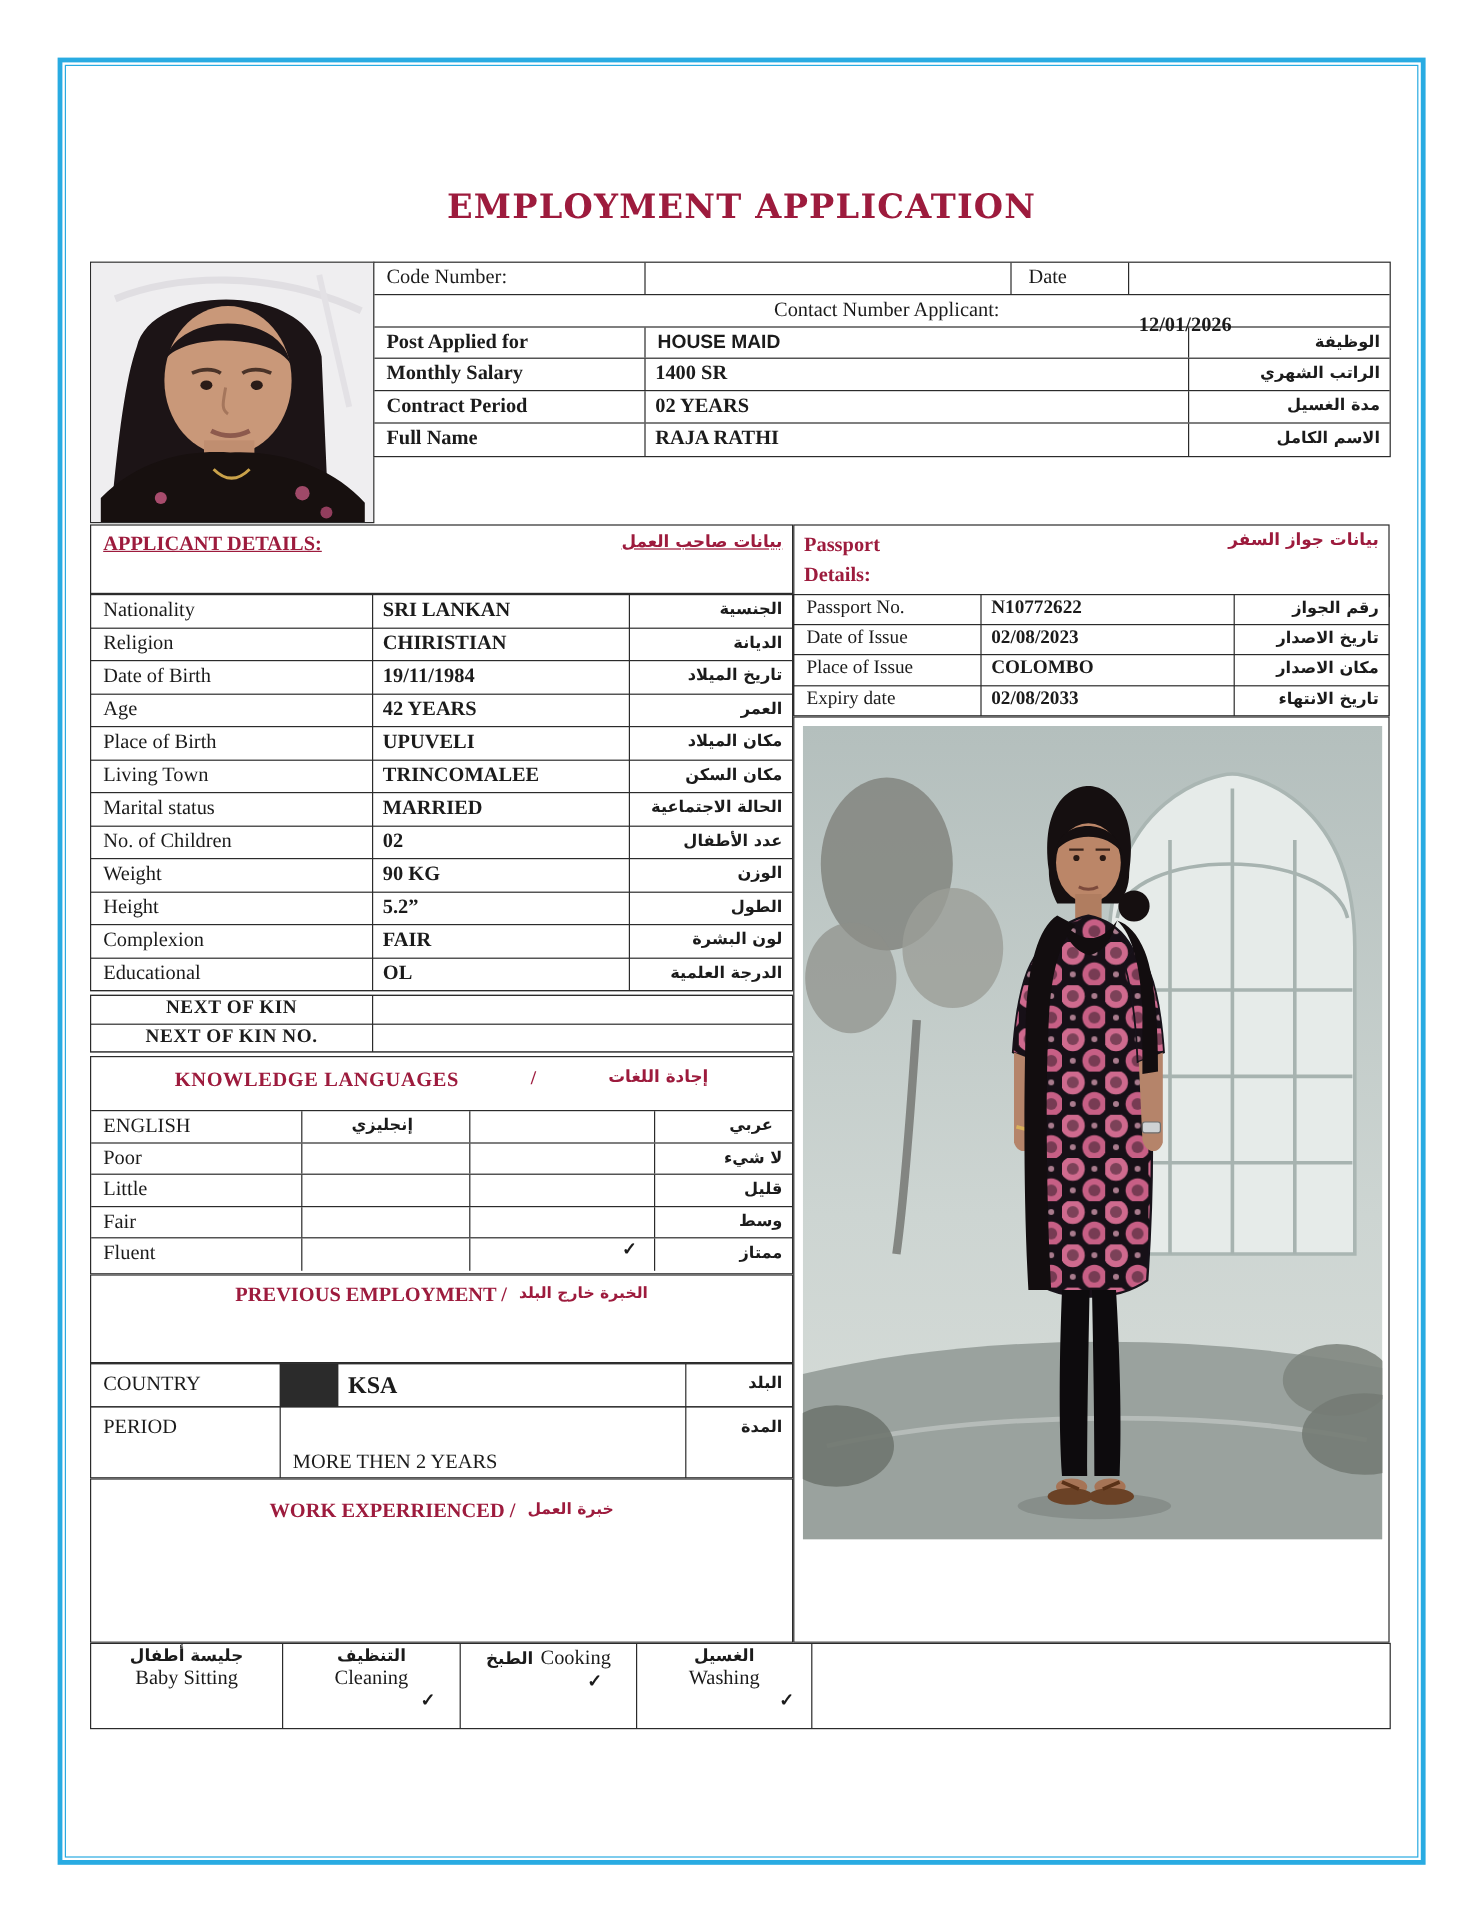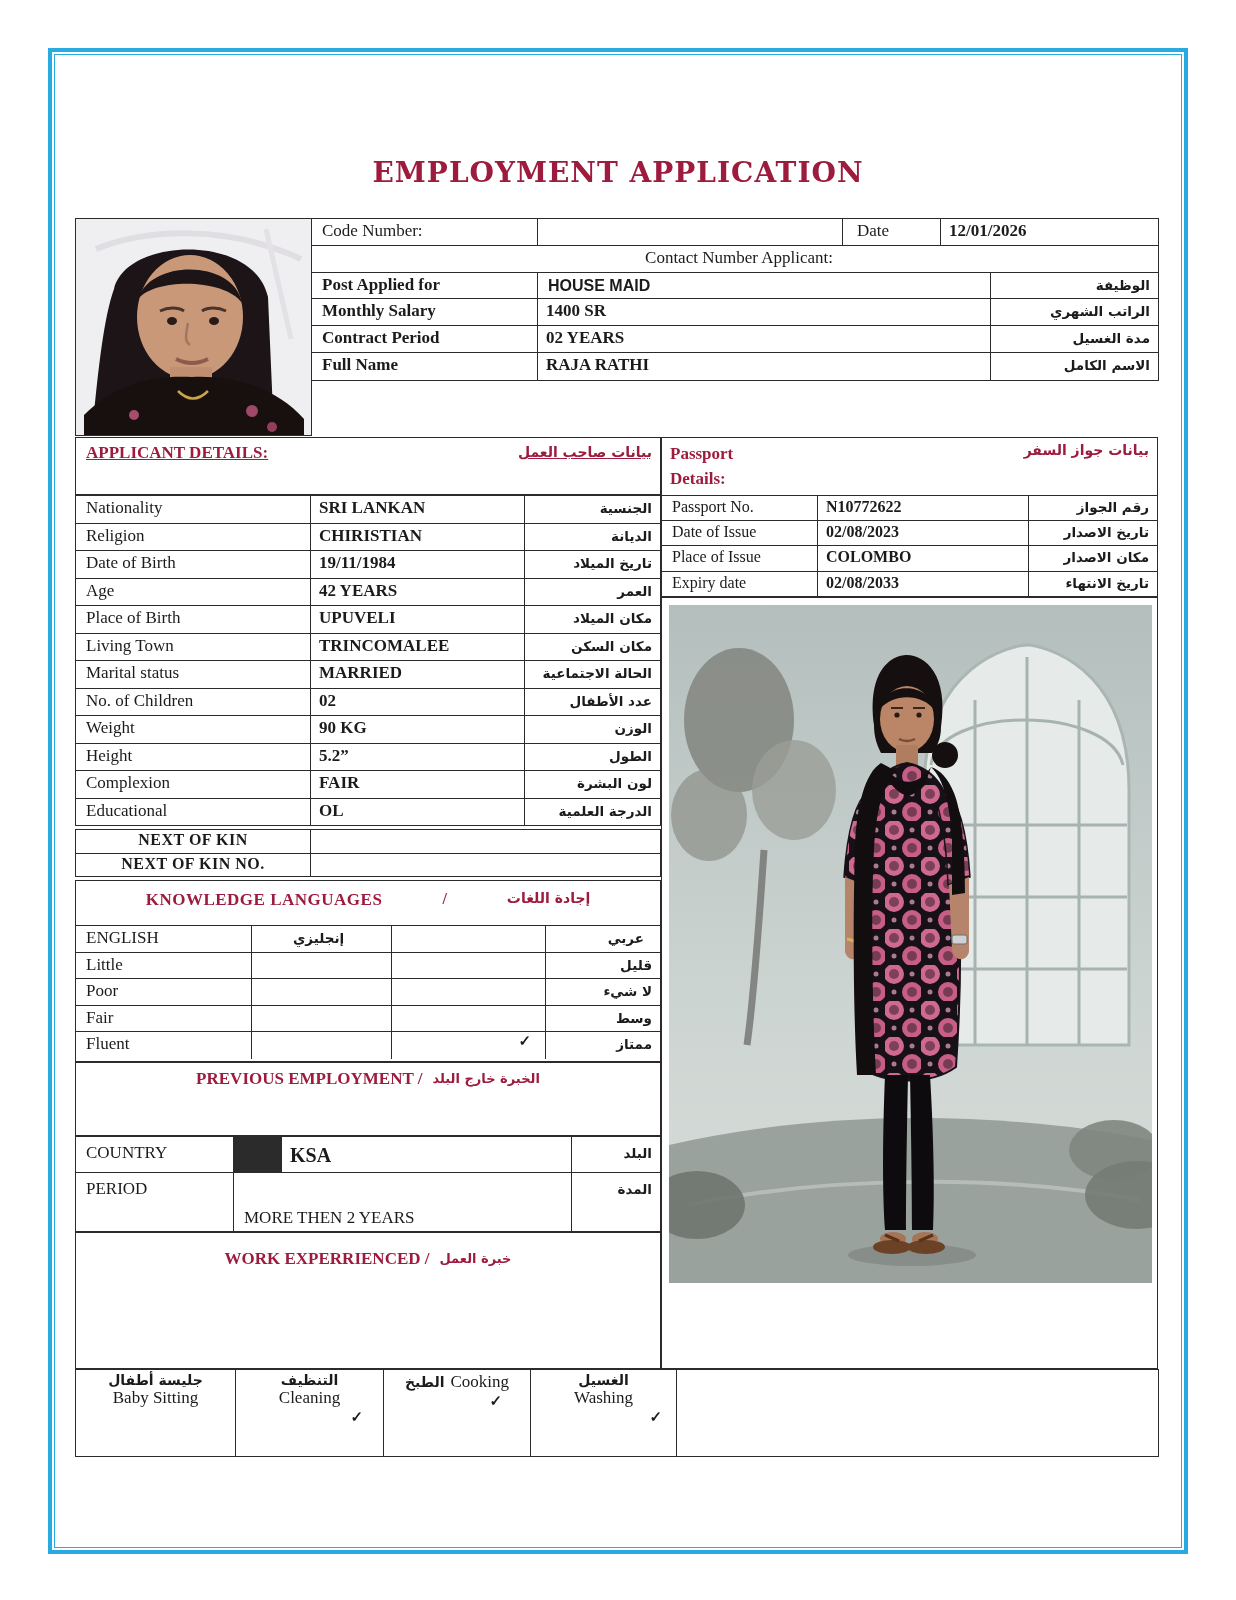--- a/index.html
+++ b/index.html
@@ -67,21 +67,21 @@
     <circle cx="176" cy="192" r="6" fill="#c2577e" opacity="0.8"></circle>
     <circle cx="196" cy="208" r="5" fill="#b14a70" opacity="0.8"></circle>
   </svg>
 </div>
 
 <div class="abs box" style="left:311px;top:218px;width:848px;">
   <div class="trow">
     <div class="tcell lab" style="width:226px;">Code Number:</div>
     <div class="tcell" style="width:305px;"></div>
     <div class="tcell lab" style="width:98px;padding-left:14px;">Date</div>
-    <div class="tcell val" style="flex:1;">12/01/2026</div>
+    <div class="tcell val" style="flex:1;margin-top:40px;">12/01/2026</div>
   </div>
   <div class="trow">
     <div class="tcell lab" style="flex:1;text-align:center;">Contact Number Applicant:</div>
   </div>
   <div class="trow">
     <div class="tcell lab" style="width:226px;font-weight:bold;">Post Applied for</div>
     <div class="tcell sansval" style="width:453px;">HOUSE MAID</div>
     <div class="tcell arc" style="flex:1;">الوظيفة</div>
   </div>
   <div class="trow">
@@ -158,30 +158,30 @@
     <span class="maroon" style="font-weight:bold;font-size:16px;">/</span>
     <span class="arc maroon" style="padding:0;font-size:14px;">إجادة اللغات</span>
   </div>
   <div class="trow" style="height:26.5px;">
     <div class="tcell lab" style="width:176px;">ENGLISH</div>
     <div class="tcell arc" style="width:140px;text-align:center;">إنجليزي</div>
     <div class="tcell" style="width:154px;"></div>
     <div class="tcell arc" style="flex:1;padding-right:16px;">عربي</div>
   </div>
   <div class="trow" style="height:26.5px;">
+    <div class="tcell lab" style="width:176px;">Poor</div>
+    <div class="tcell" style="width:140px;"></div>
+    <div class="tcell chk" style="width:154px;text-align:right;padding-right:14px;"></div>
+    <div class="tcell arc" style="flex:1;">لا شيء</div>
+  </div>
+  <div class="trow" style="height:26.5px;">
     <div class="tcell lab" style="width:176px;">Little</div>
     <div class="tcell" style="width:140px;"></div>
     <div class="tcell chk" style="width:154px;text-align:right;padding-right:14px;"></div>
     <div class="tcell arc" style="flex:1;">قليل</div>
-  </div>
-  <div class="trow" style="height:26.5px;">
-    <div class="tcell lab" style="width:176px;">Poor</div>
-    <div class="tcell" style="width:140px;"></div>
-    <div class="tcell chk" style="width:154px;text-align:right;padding-right:14px;"></div>
-    <div class="tcell arc" style="flex:1;">لا شيء</div>
   </div>
   <div class="trow" style="height:26.5px;">
     <div class="tcell lab" style="width:176px;">Fair</div>
     <div class="tcell" style="width:140px;"></div>
     <div class="tcell chk" style="width:154px;text-align:right;padding-right:14px;"></div>
     <div class="tcell arc" style="flex:1;">وسط</div>
   </div>
   <div class="trow" style="height:26.5px;border-bottom:none;">
     <div class="tcell lab" style="width:176px;">Fluent</div>
     <div class="tcell" style="width:140px;"></div>
@@ -303,21 +303,21 @@
     <path d="M241,470 C242,520 243,580 243,625 L264,625 C266,580 264,520 261,470 Z" fill="#0d0b0d"></path>
 
     <ellipse cx="224" cy="634" rx="13" ry="7" fill="#a67456"></ellipse>
     <ellipse cx="256" cy="634" rx="13" ry="7" fill="#a67456"></ellipse>
     <ellipse cx="223" cy="642" rx="19" ry="7" fill="#6b4226"></ellipse>
     <ellipse cx="257" cy="642" rx="19" ry="7" fill="#6b4226"></ellipse>
     <path d="M216,630 L230,636 M250,636 L264,630" stroke="#5a3218" stroke-width="3"></path>
   </svg>
 </div>
 
-<div class="abs box" style="left:75px;top:1369px;width:1084px;height:88px;display:flex;">
+<div class="abs box" style="left:75px;top:1369px;width:1084px;height:72px;display:flex;">
   <div class="skill" style="width:160px;">
     <span class="sar">جليسة أطفال</span>
     <span class="sen">Baby Sitting</span>
     <span class="schk" style="padding-right:20px;"></span>
   </div>
   <div class="skill" style="width:148px;">
     <span class="sar">التنظيف</span>
     <span class="sen">Cleaning</span>
     <span class="schk" style="padding-right:20px;">✓</span>
   </div>

